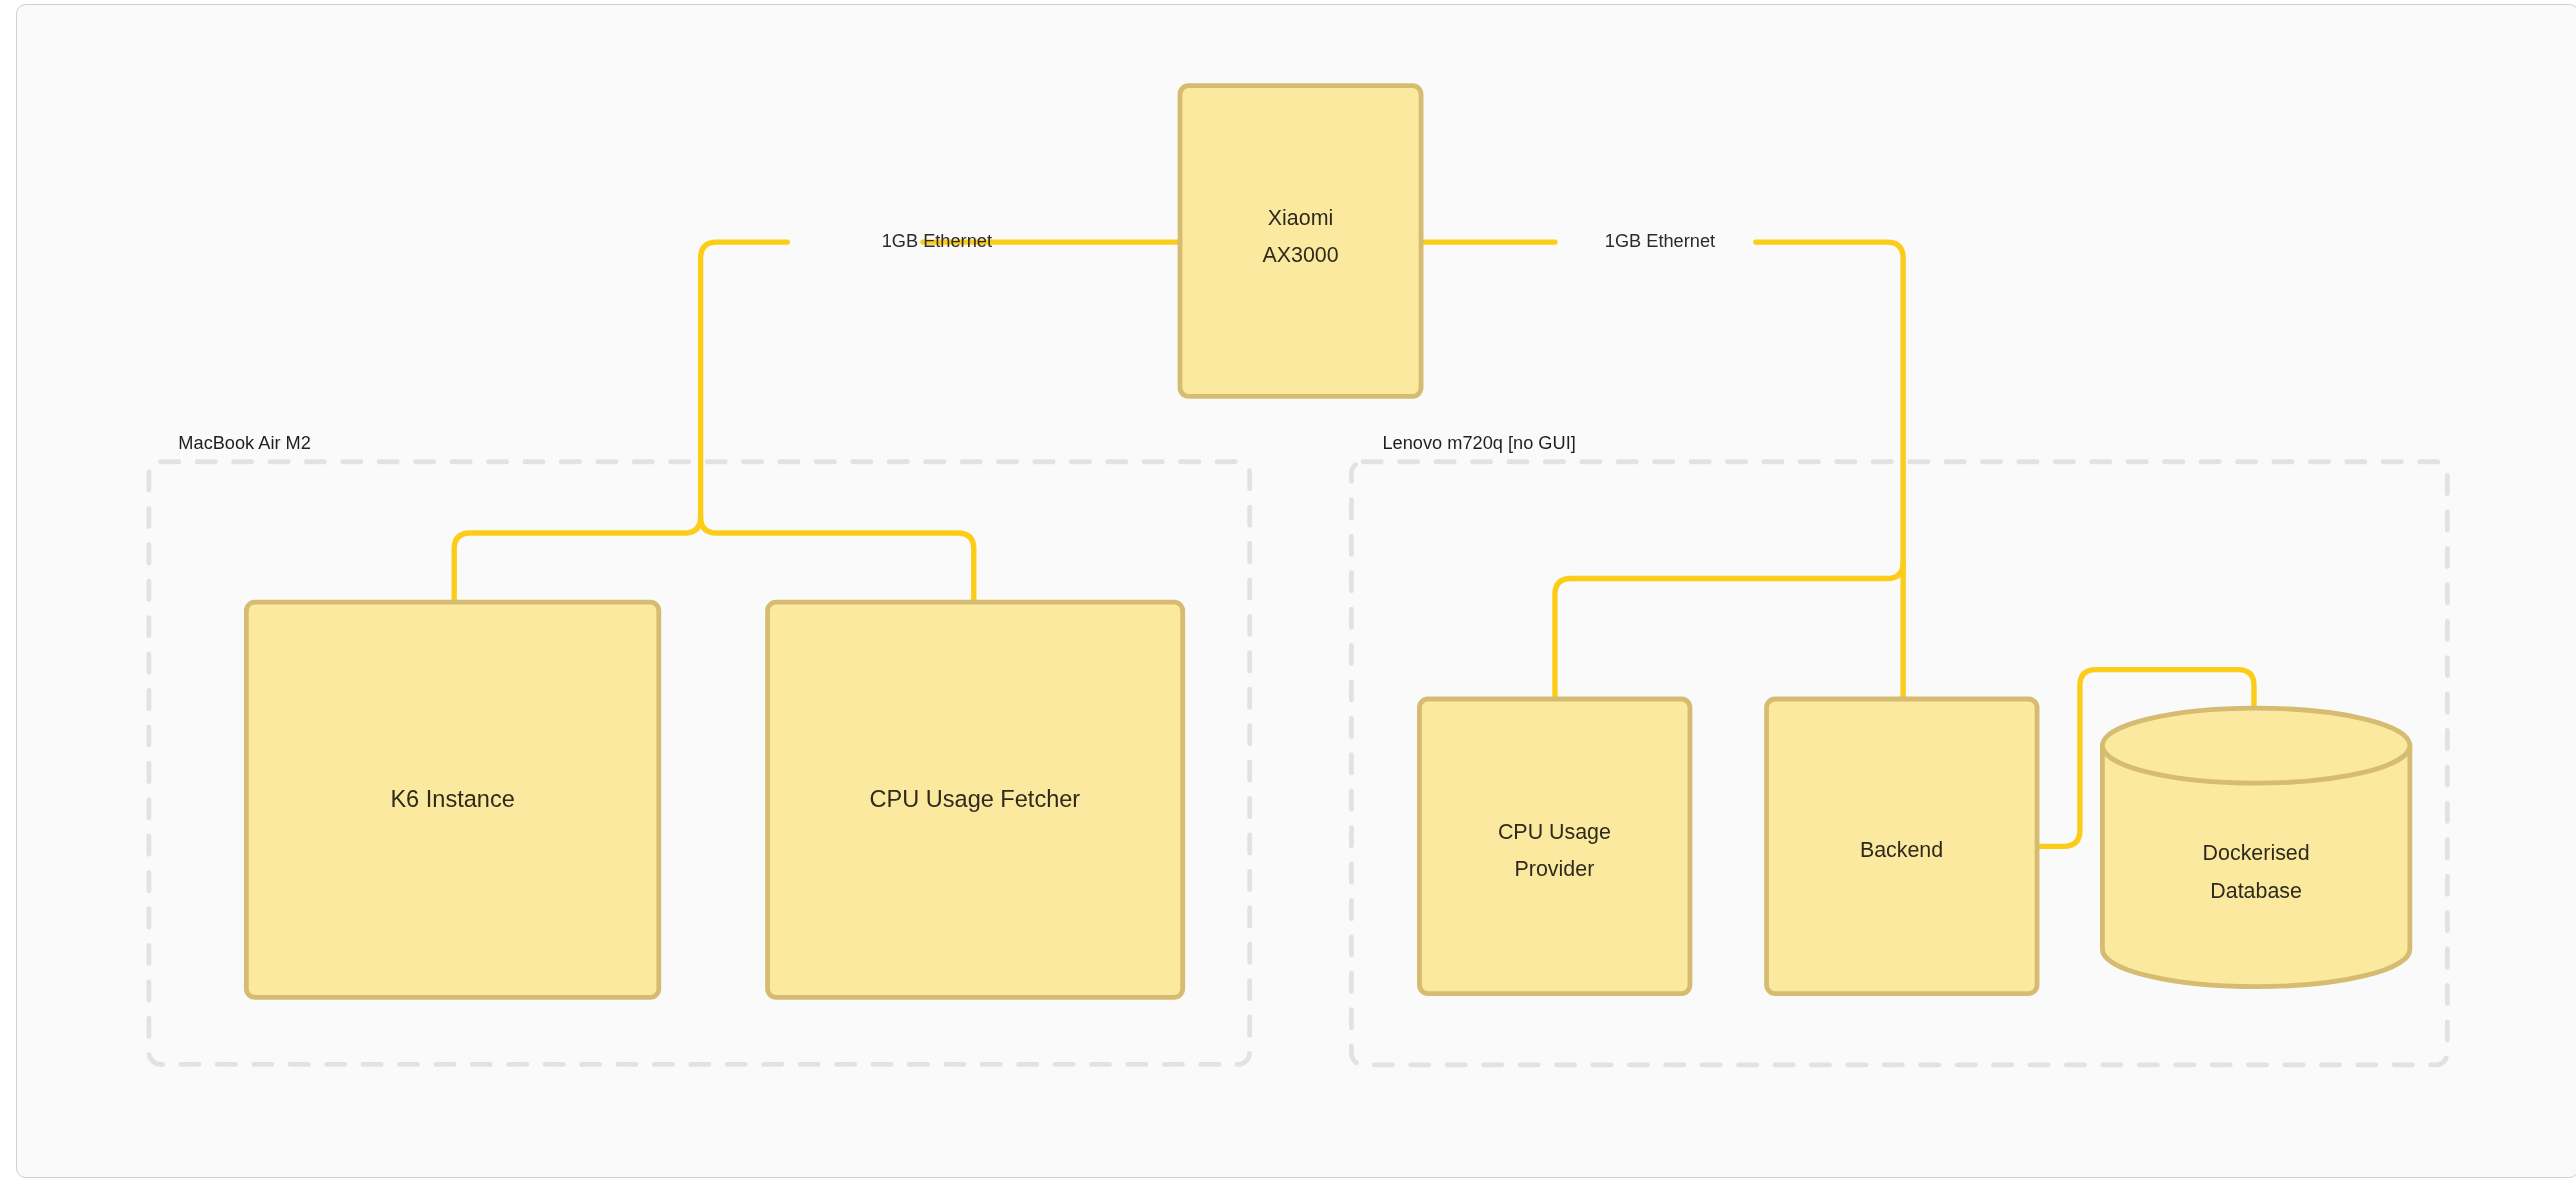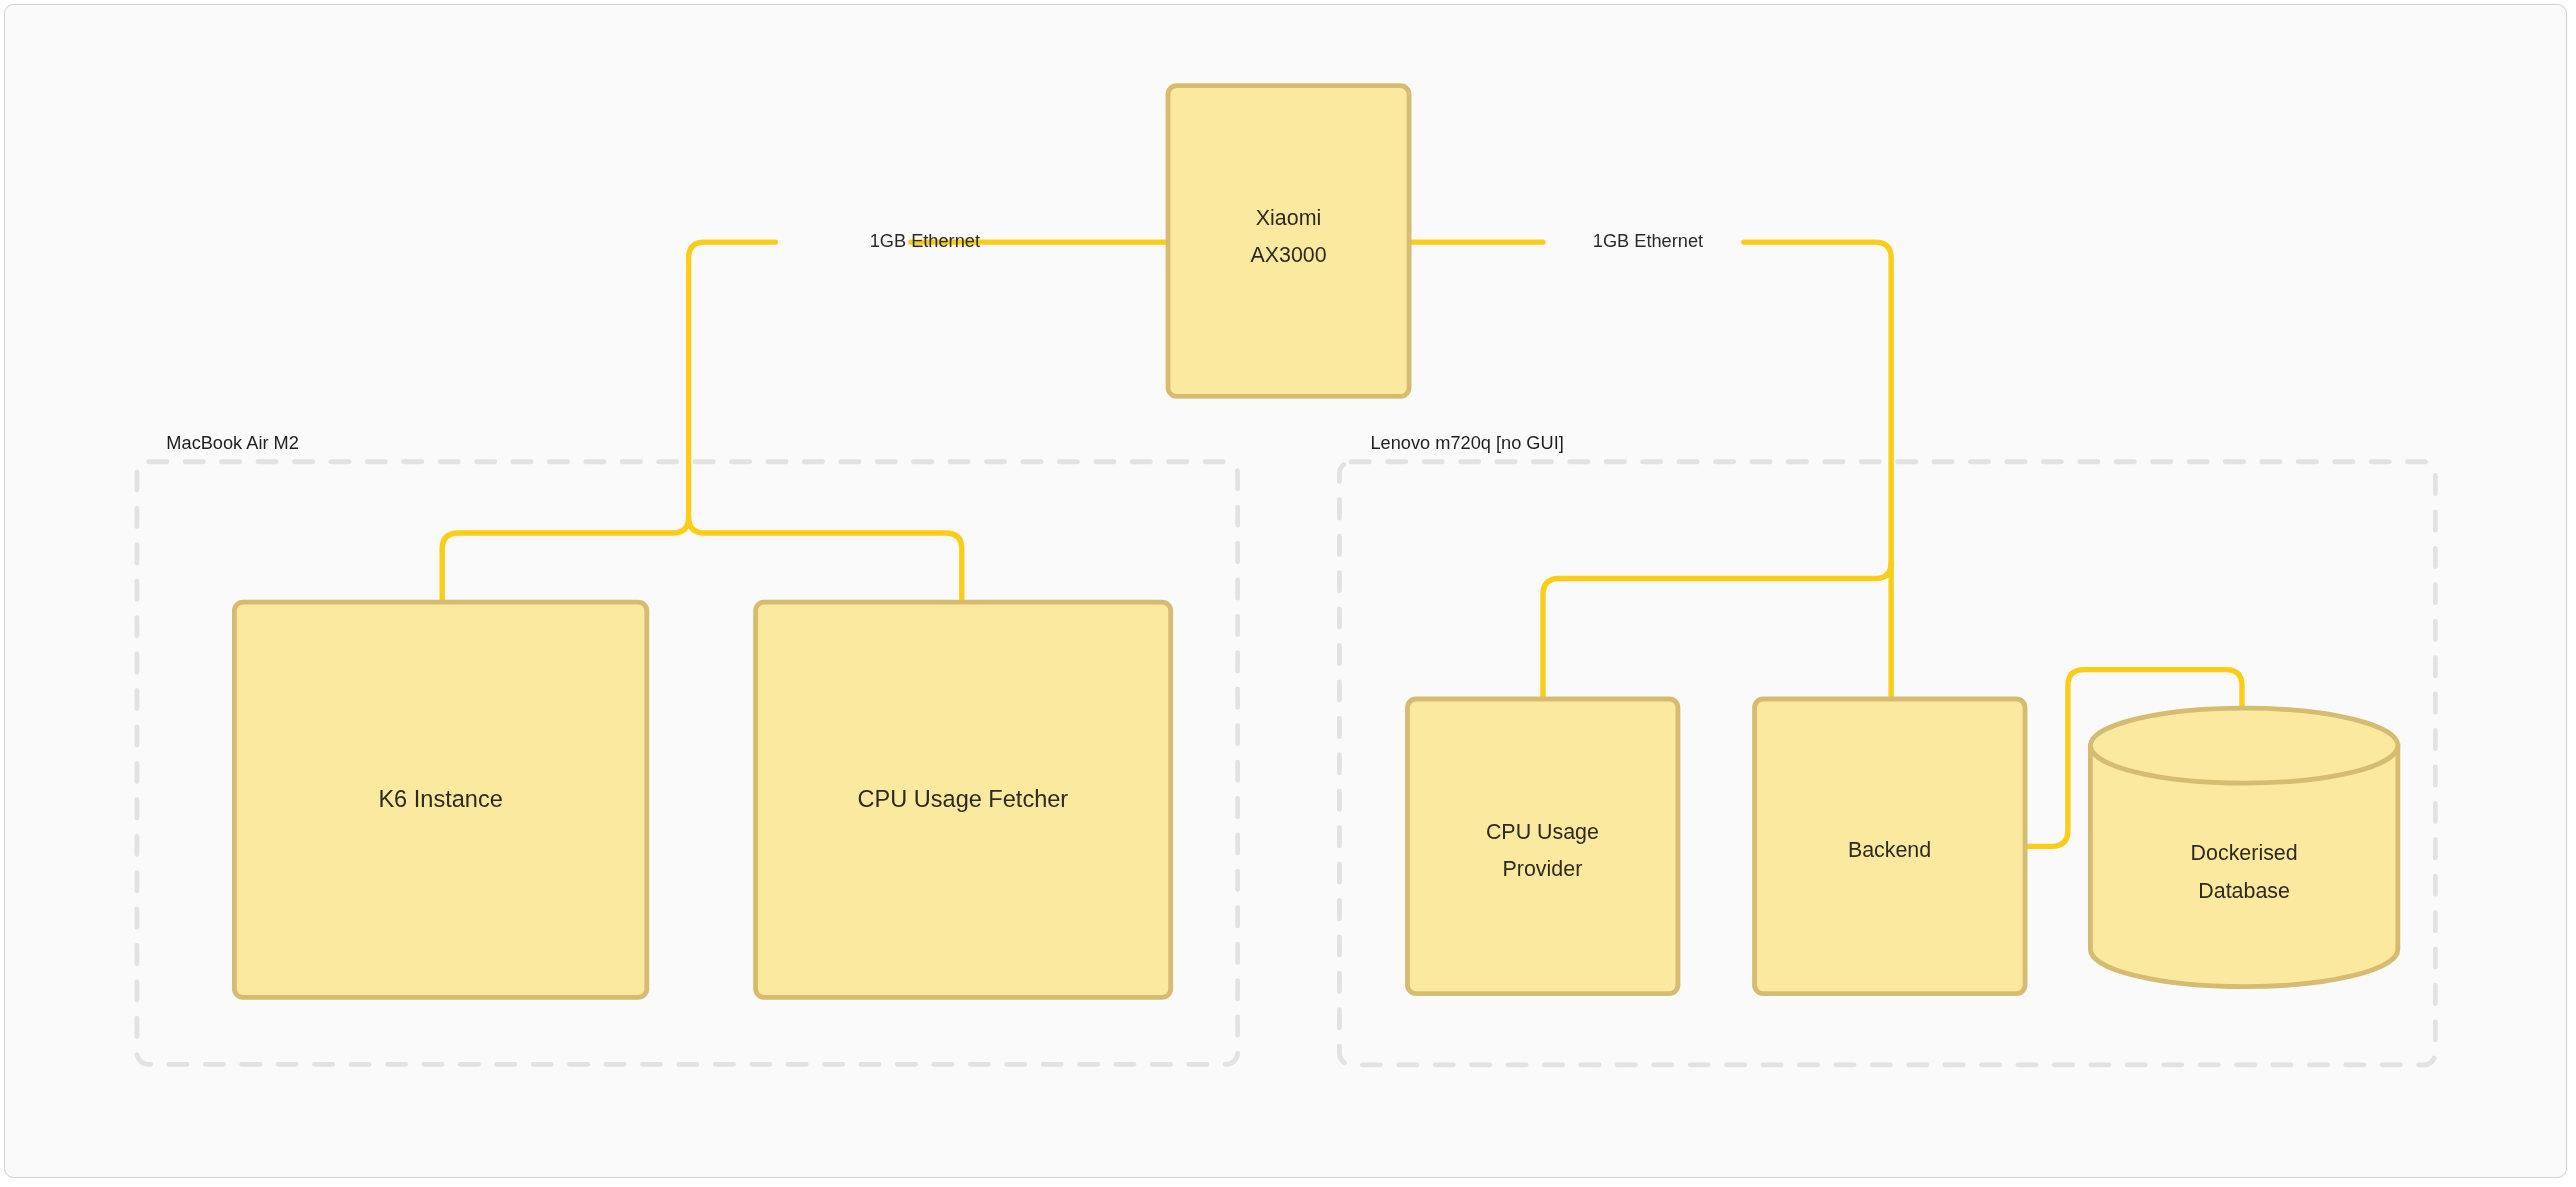--- a/index.html
+++ b/index.html
@@ -9,21 +9,21 @@
     background: #ffffff;
   }
   body {
     width: 2576px;
     height: 1187px;
     font-family: "Liberation Sans", sans-serif;
     overflow: hidden;
   }
   #canvas {
     position: absolute;
-    left: 0; top: 0;
+    left: 12px; top: 0;
     width: 2088px;
     height: 1187px;
   }
   .canvas-frame {
     position: absolute;
     left: 4.3px;
     top: 4.3px;
     width: 2563px;
     height: 1174px;
     background: #fafafa;

